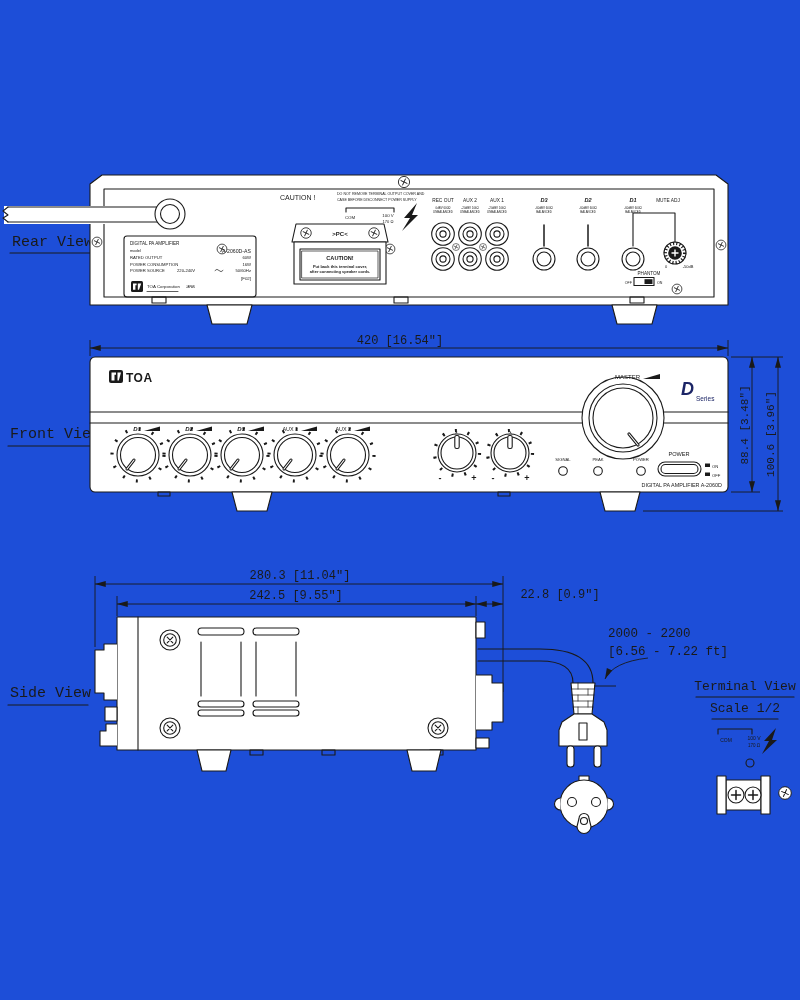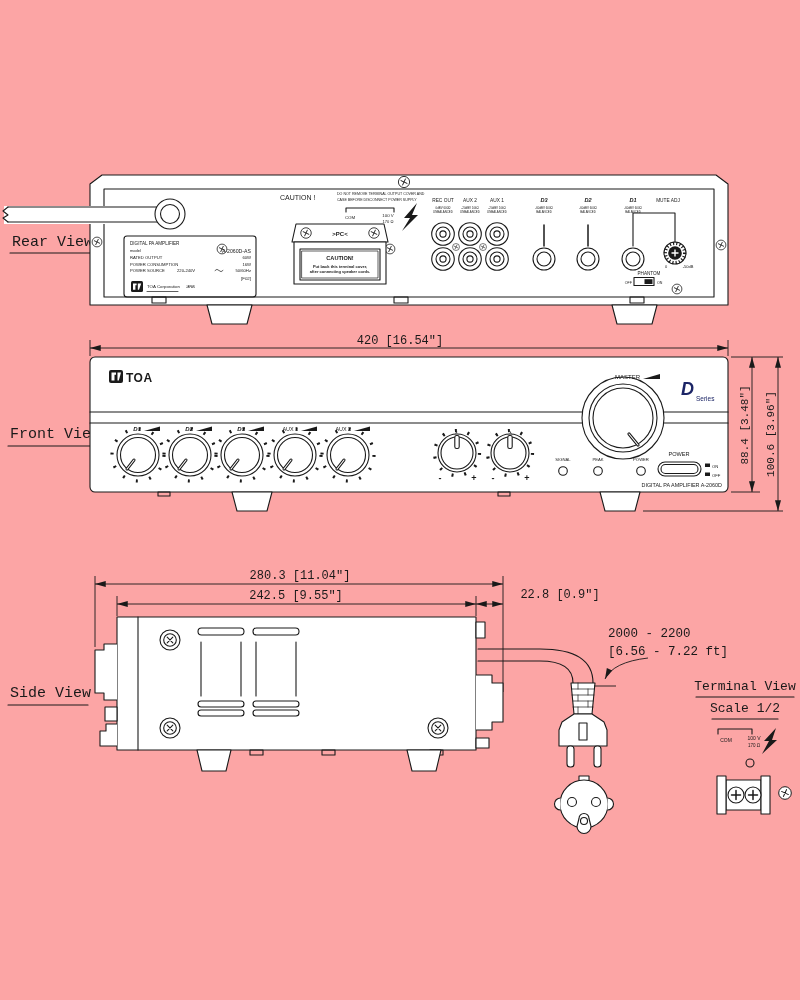--- a/index.html
+++ b/index.html
@@ -1,16 +1,16 @@
 <!DOCTYPE html>
 <html><head>
 <meta charset="utf-8">
 <style>
   html,body{margin:0;padding:0;background:#fff;}
-  .page{position:relative;width:800px;height:1000px;background:#fca5a5;overflow:hidden;}
+  .page{position:relative;width:800px;height:1000px;background:#1d4ed8;overflow:hidden;}
   svg{display:block;}
   svg text{fill:#1a1a1a;}
   .ln{fill:none;stroke:#1a1a1a;stroke-width:1.1;stroke-linecap:round;stroke-linejoin:round;}
   .lnt{fill:none;stroke:#1a1a1a;stroke-width:0.7;stroke-linecap:round;stroke-linejoin:round;}
   .lnk{fill:none;stroke:#1a1a1a;stroke-width:1.5;stroke-linecap:round;stroke-linejoin:round;}
   .wh{fill:#ffffff;stroke:#1a1a1a;stroke-width:1.1;stroke-linejoin:round;}
   .fl{fill:#1a1a1a;stroke:none;}
   .dim{fill:none;stroke:#1a1a1a;stroke-width:0.9;}
   .tick{fill:none;stroke:#1a1a1a;stroke-width:3.2;}
   .cad{font-family:"Liberation Mono","DejaVu Sans Mono",monospace;}

